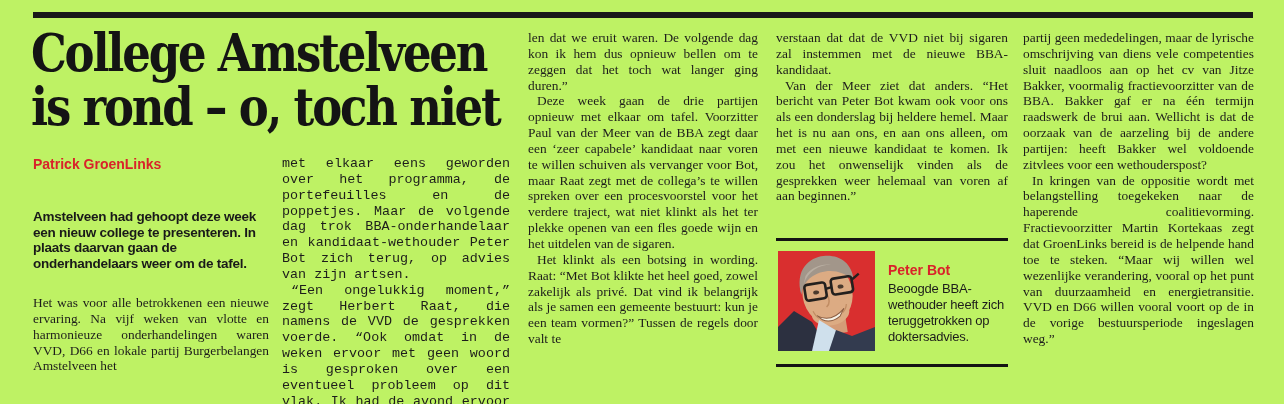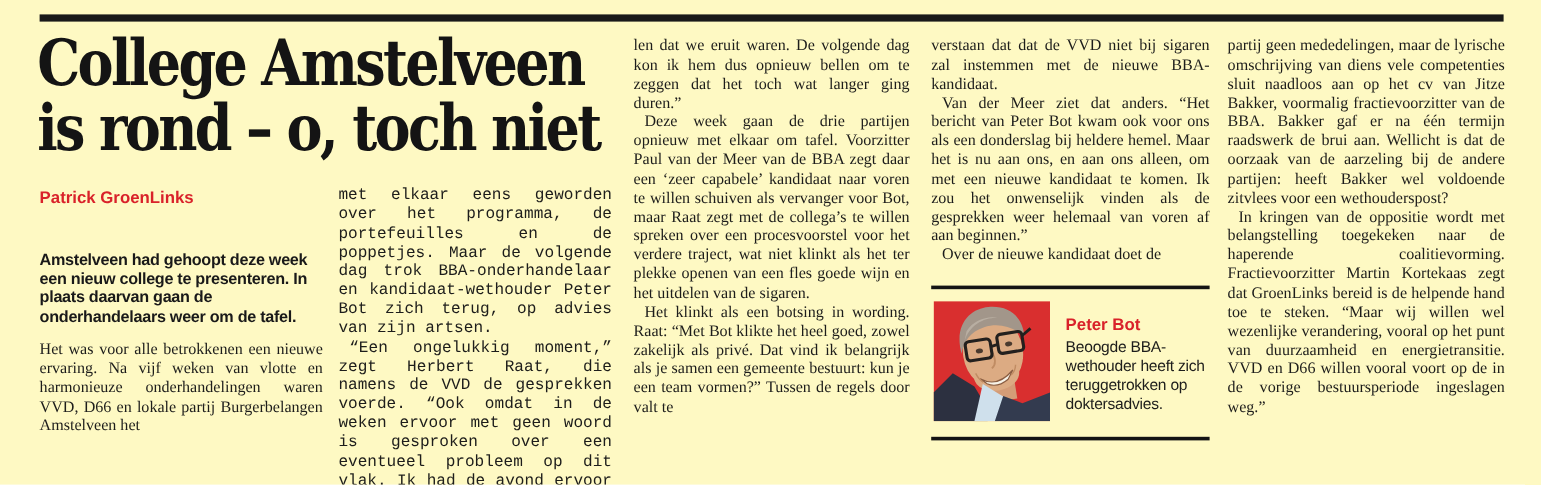--- a/index.html
+++ b/index.html
@@ -1,17 +1,17 @@
 <!DOCTYPE html>
 <html lang="nl"><head>
 <meta charset="utf-8">
 <style>
   html,body { margin:0; padding:0; background:#ffffff; }
   .page {
-    position:relative; width:1284px; height:404px; background:#fef9c3;
+    position:relative; width:1284px; height:404px; background:#bef264;
     overflow:hidden; font-family:"Liberation Serif", serif;
   }
 
   .top-rule {
     position:absolute; left:33px; top:12px; width:1220px; height:6px;
     background:#191919;
   }
 
   .headline {
     position:absolute; left:31px; top:26px; margin:0;
@@ -34,21 +34,21 @@
   }
   .location {
     font-family:"Liberation Sans", sans-serif; font-size:11.5px;
     color:#7e7e7e; letter-spacing:.4px; margin-top:3px;
   }
   .intro {
     font-family:"Liberation Sans", sans-serif; font-weight:bold;
     font-size:13.5px; line-height:15.5px; color:#191919;
     letter-spacing:-0.25px; margin:37px 0 0 0;
   }
-  #col1 .body-col { margin-top:12px; }
+  #col1 .body-col { margin-top:24px; }
 
   .body-col p {
     margin:0; font-size:13.4px; line-height:15.85px; text-align:justify;
     color:#1d1d1b;
   }
   .body-col p.indent { text-indent:9px; }
 
   .photo-card {
     position:absolute; left:776px; top:238px; width:232px;
     border-top:3px solid #141414; border-bottom:3px solid #141414;
@@ -92,21 +92,20 @@
         <p>len dat we eruit waren. De volgende dag kon ik hem dus opnieuw bellen om te zeggen dat het toch wat langer ging duren.”</p>
         <p class="indent">Deze week gaan de drie partijen opnieuw met elkaar om tafel. Voorzitter Paul van der Meer van de BBA zegt daar een ‘zeer capabele’ kandidaat naar voren te willen schuiven als vervanger voor Bot, maar Raat zegt met de collega’s te willen spreken over een procesvoorstel voor het verdere traject, wat niet klinkt als het ter plekke openen van een fles goede wijn en het uitdelen van de sigaren.</p>
         <p class="indent">Het klinkt als een botsing in wording. Raat: “Met Bot klikte het heel goed, zowel zakelijk als privé. Dat vind ik belangrijk als je samen een gemeente bestuurt: kun je een team vormen?” Tussen de regels door valt te</p>
       </div>
   </div>
 
   <div class="col" id="col4">
     <div class="body-col">
         <p>verstaan dat dat de VVD niet bij sigaren zal instemmen met de nieuwe BBA-kandidaat.</p>
         <p class="indent">Van der Meer ziet dat anders. “Het bericht van Peter Bot kwam ook voor ons als een donderslag bij heldere hemel. Maar het is nu aan ons, en aan ons alleen, om met een nieuwe kandidaat te komen. Ik zou het onwenselijk vinden als de gesprekken weer helemaal van voren af aan beginnen.”</p>
-        <p class="indent">Over de nieuwe kandidaat doet de</p>
       </div>
   </div>
 
   <div class="col" id="col5">
     <div class="body-col">
         <p>partij geen mededelingen, maar de lyrische omschrijving van diens vele competenties sluit naadloos aan op het cv van Jitze Bakker, voormalig fractievoorzitter van de BBA. Bakker gaf er na één termijn raadswerk de brui aan. Wellicht is dat de oorzaak van de aarzeling bij de andere partijen: heeft Bakker wel voldoende zitvlees voor een wethouderspost?</p>
         <p class="indent">In kringen van de oppositie wordt met belangstelling toegekeken naar de haperende coalitievorming. Fractievoorzitter Martin Kortekaas zegt dat GroenLinks bereid is de helpende hand toe te steken. “Maar wij willen wel wezenlijke verandering, vooral op het punt van duurzaamheid en energietransitie. VVD en D66 willen vooral voort op de in de vorige bestuursperiode ingeslagen weg.”</p>
       </div>
   </div>
 

